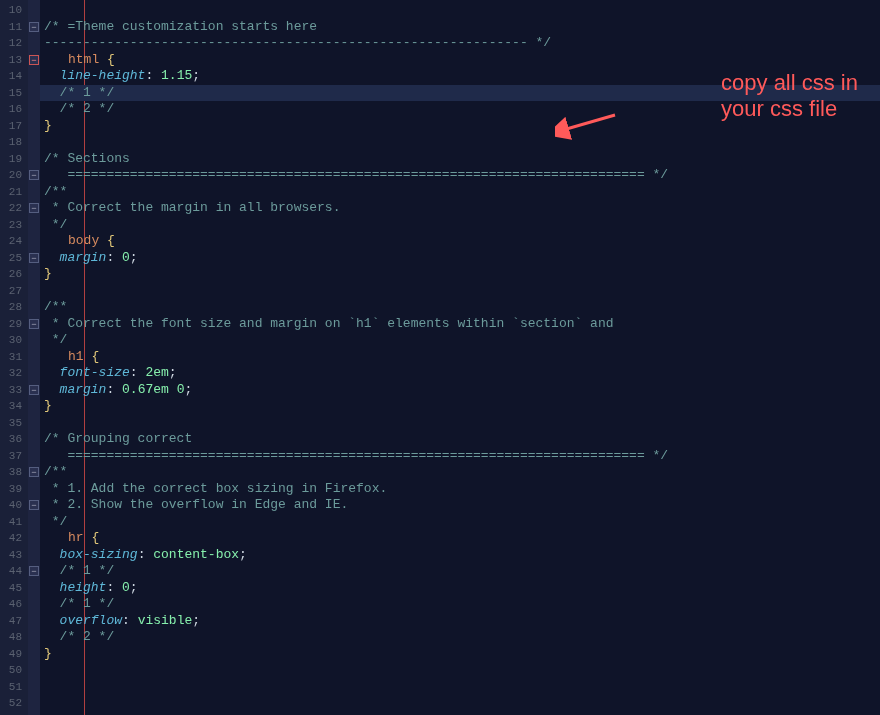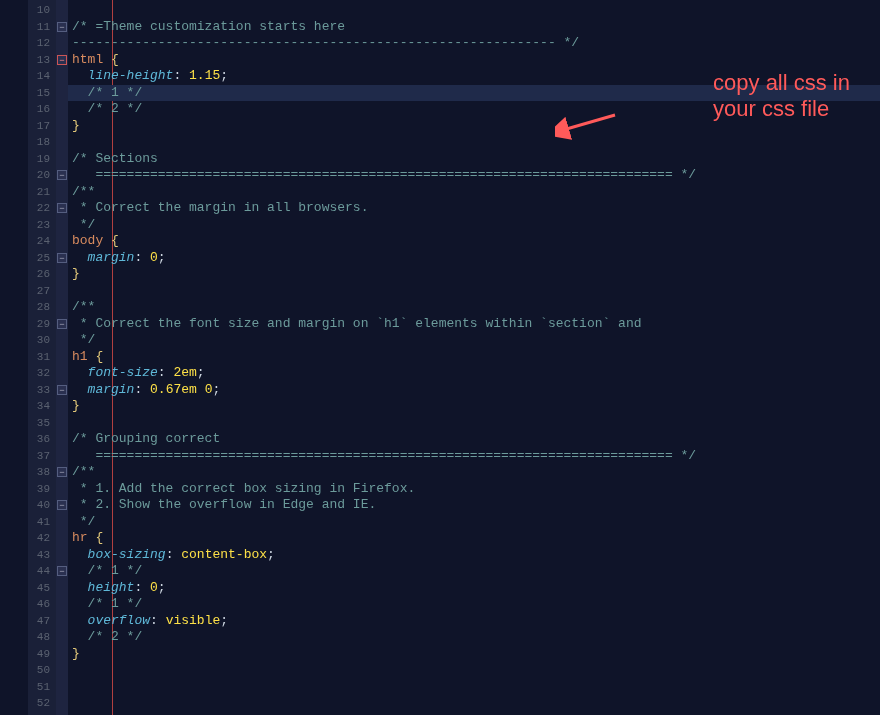--- a/index.html
+++ b/index.html
@@ -9,21 +9,20 @@
     background: #0f1429;
     color: #cdd6e0;
     width: 880px;
     height: 715px;
     overflow: hidden;
     position: relative;
   }
   .editor {
     display: flex;
     height: 100%;
-    padding-left: 28px;
   }
   .gutter {
     background: #1a2038;
     color: #5a6170;
     text-align: right;
     padding: 2px 0;
     user-select: none;
     flex-shrink: 0;
     width: 28px;
   }
@@ -66,40 +65,40 @@
   .highlight-line {
     position: absolute;
     left: 0; right: 0;
     height: 16.5px;
     background: #1f2a4a;
     z-index: 0;
   }
   .code .line { position: relative; z-index: 1; }
   
   .c-comment { color: #6c9b9b; text-align: center; }
-  .c-sel     { color: #d88b5f; }
+  .c-sel     { color: #d88b5f; margin-left: 24px; }
   .c-prop    { color: #5fb8d8; font-style: italic; }
-  .c-val     { color: #fde047; }
+  .c-val     { color: #86efac; }
   .c-punct   { color: #cdd6e0; }
   .c-brace   { color: #e3c97a; }
 
   .guide {
     position: absolute;
     left: 44px;
     top: 0;
     bottom: 0;
     width: 1px;
     background: #b04040;
     z-index: 0;
   }
 
   .annotation {
     position: absolute;
     top: 70px;
-    right: 30px;
+    right: 22px;
     color: #ff5a5a;
     font-family: Arial, sans-serif;
     font-size: 22px;
     line-height: 26px;
     z-index:5;
     pointer-events: none;
   }
   .arrow {
     position: absolute;
     top: 110px;

